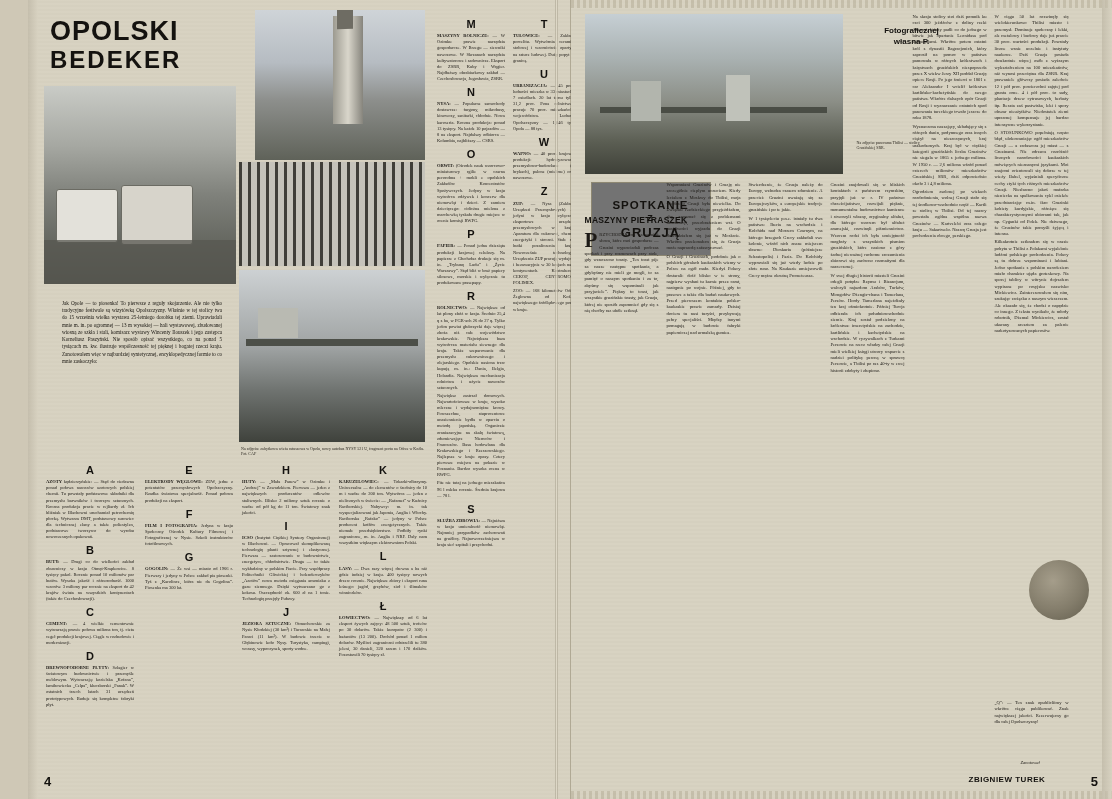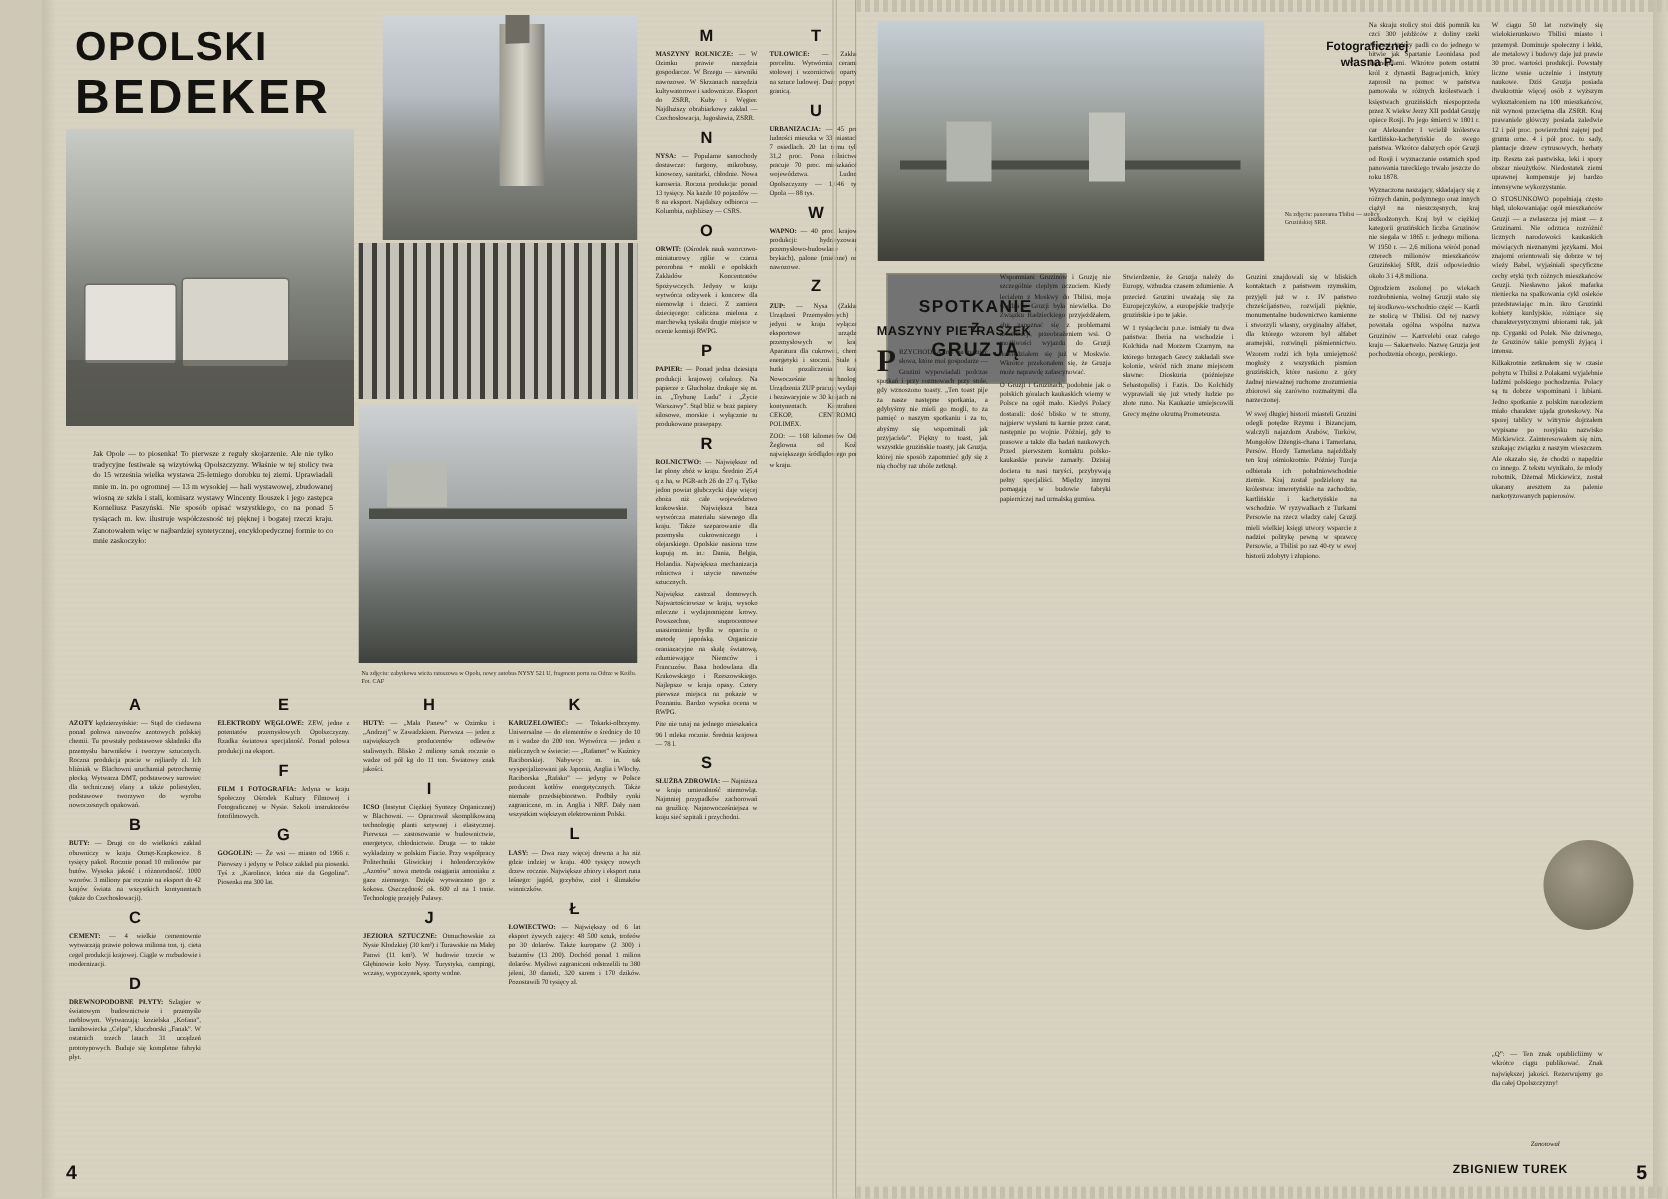--- a/index.html
+++ b/index.html
@@ -27,21 +27,21 @@
   .col p{margin:0 0 2px 0;}
   
   .title-op{
     position:absolute;left:22px;top:16px;
     font-family:"Liberation Sans", sans-serif;
     font-weight:bold;font-size:27px;letter-spacing:1px;color:#14120f;
   }
   .title-bed{
     position:absolute;left:22px;top:46px;
     font-family:"Liberation Sans", sans-serif;
-    font-weight:bold;font-size:32px;letter-spacing:2px;color:#14120f;
+    font-weight:bold;font-size:24px;letter-spacing:2px;color:#14120f;
   }
   .photo{position:absolute;background:#6d6a62;overflow:hidden;}
   .photo .ph-in{width:100%;height:100%;}
   .cap{position:absolute;font-size:4px;line-height:1.3;color:#2a261f;}
   .lead{position:absolute;font-size:5.1px;line-height:1.42;text-align:justify;color:#17140f;}
   .letter{
     font-family:"Liberation Sans", sans-serif;
     font-weight:bold;font-size:11px;text-align:center;color:#14120f;
     margin:3px 0 1px 0;letter-spacing:0;
   }

